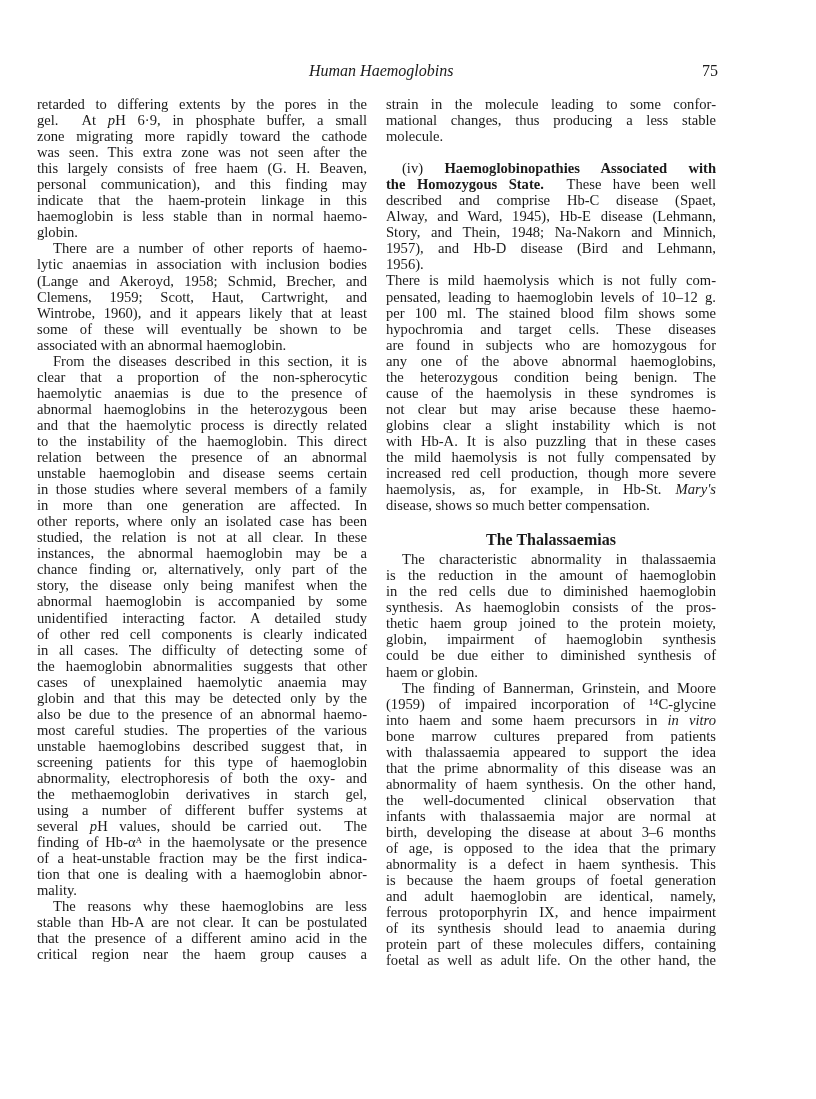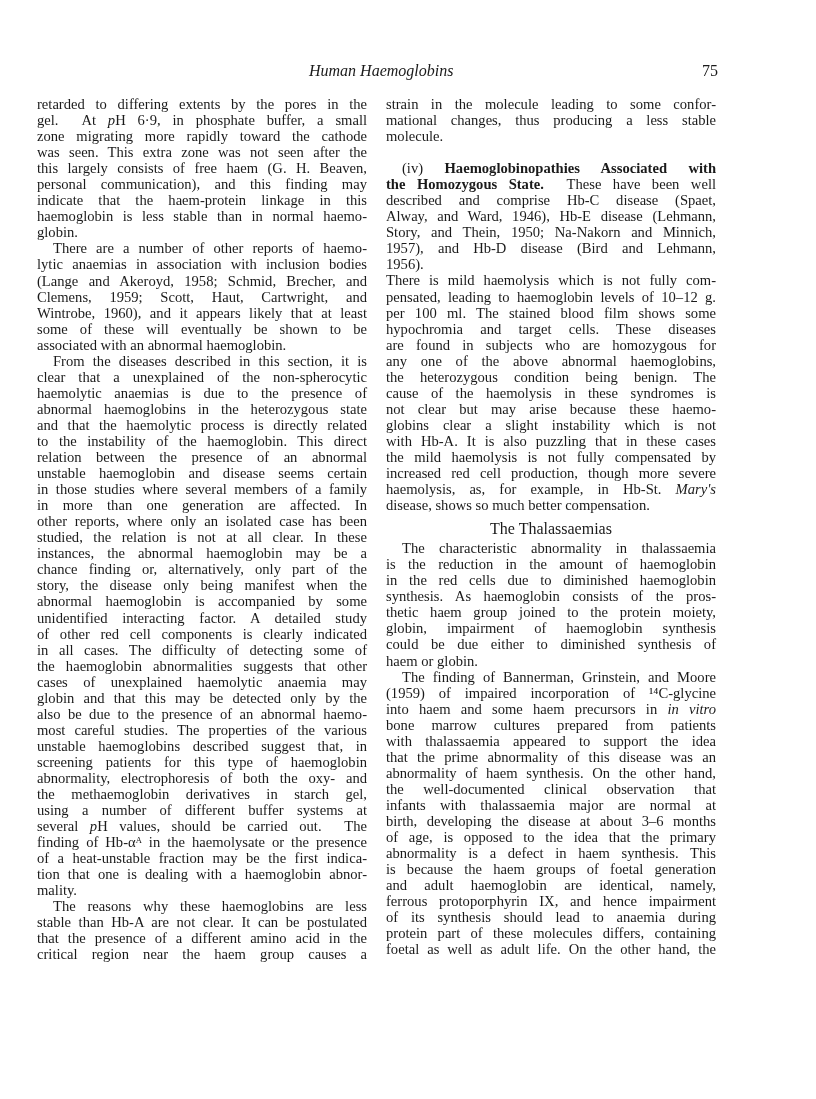--- a/index.html
+++ b/index.html
@@ -9,21 +9,21 @@
   .running-head { position: absolute; top: 62px; left: 0; width: 816px; height: 20px; }
   .running-title { position: absolute; left: 309px; top: 0; font-style: italic; font-size: 16px; }
   .page-number { position: absolute; left: 702px; top: 0; font-size: 16px; text-align: right; }
   .col { position: absolute; top: 96px; font-size: 14.6px; line-height: 16.05px; }
   .col-left { left: 37px; width: 330px; }
   .col-right { left: 386px; width: 330px; }
   .line { display: block; white-space: nowrap; text-align: justify; text-align-last: justify; height: 16.05px; }
   .line.last { text-align-last: left; }
   .line.indent { padding-left: 16px; }
   .gap { display: block; height: 16px; }
-  .heading { display: block; text-align: center; font-weight: normal; font-size: 16px; height: 22px; line-height: 22px; margin-top: 5px; }
+  .heading { display: block; text-align: center; font-weight: bold; font-size: 16px; height: 22px; line-height: 22px; margin-top: 16px; }
   b { font-weight: bold; }
   i { font-style: italic; }
 </style>
 </head>
 <body>
 
 <div class="page">
 
   <div class="running-head">
     <span class="running-title">Human Haemoglobins</span>
@@ -46,23 +46,23 @@
       <span class="line indent">There are a number of other reports of haemo-</span>
       <span class="line">lytic anaemias in association with inclusion bodies</span>
       <span class="line">(Lange and Akeroyd, 1958; Schmid, Brecher, and</span>
       <span class="line">Clemens, 1959; Scott, Haut, Cartwright, and</span>
       <span class="line">Wintrobe, 1960), and it appears likely that at least</span>
       <span class="line">some of these will eventually be shown to be</span>
       <span class="line last">associated with an abnormal haemoglobin.</span>
     </div>
     <div>
       <span class="line indent">From the diseases described in this section, it is</span>
-      <span class="line">clear that a unexplained of the non-spherocytic</span>
+      <span class="line">clear that a proportion of the non-spherocytic</span>
       <span class="line">haemolytic anaemias is due to the presence of</span>
-      <span class="line">abnormal haemoglobins in the heterozygous state</span>
+      <span class="line">abnormal haemoglobins in the heterozygous been</span>
       <span class="line">and that the haemolytic process is directly related</span>
       <span class="line">to the instability of the haemoglobin.  This direct</span>
       <span class="line">relation between the presence of an abnormal</span>
       <span class="line">unstable haemoglobin and disease seems certain</span>
       <span class="line">in those studies where several members of a family</span>
       <span class="line">in more than one generation are affected.  In</span>
       <span class="line">other reports, where only an isolated case has been</span>
       <span class="line">studied, the relation is not at all clear.  In these</span>
       <span class="line">instances, the abnormal haemoglobin may be a</span>
       <span class="line">chance finding or, alternatively, only part of the</span>
@@ -99,22 +99,22 @@
     <div>
       <span class="line">strain in the molecule leading to some confor-</span>
       <span class="line">mational changes, thus producing a less stable</span>
       <span class="line last">molecule.</span>
     </div>
     <span class="gap"></span>
     <div>
       <span class="line indent"><span>(iv)</span> <b>Haemoglobinopathies Associated with</b></span>
       <span class="line"><b>the Homozygous State.</b>&nbsp; <span>These have been well</span></span>
       <span class="line">described and comprise Hb-C disease (Spaet,</span>
-      <span class="line">Alway, and Ward, 1946), Hb-E disease (Lehmann,</span>
-      <span class="line">Story, and Thein, 1950; Na-Nakorn and Minnich,</span>
+      <span class="line">Alway, and Ward, 1945), Hb-E disease (Lehmann,</span>
+      <span class="line">Story, and Thein, 1948; Na-Nakorn and Minnich,</span>
       <span class="line">1957), and Hb-D disease (Bird and Lehmann,</span>
       <span class="line last">1956).</span>
     </div>
     <div>
       <span class="line">There is mild haemolysis which is not fully com-</span>
       <span class="line">pensated, leading to haemoglobin levels of 10–12 g.</span>
       <span class="line">per 100 ml.  The stained blood film shows some</span>
       <span class="line">hypochromia and target cells.  These diseases</span>
       <span class="line">are found in subjects who are homozygous for</span>
       <span class="line">any one of the above abnormal haemoglobins,</span>

